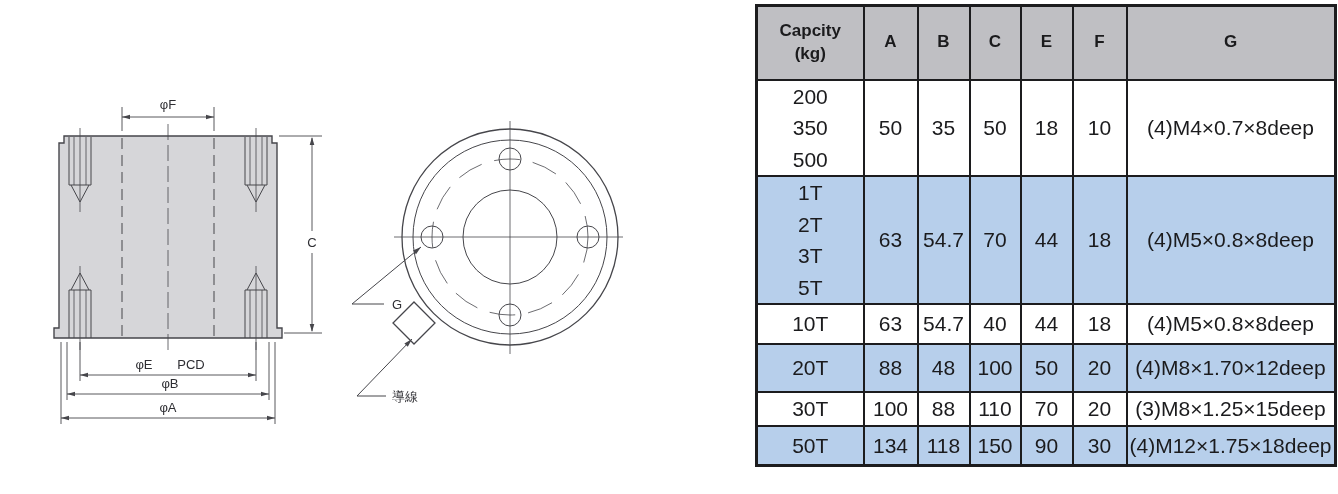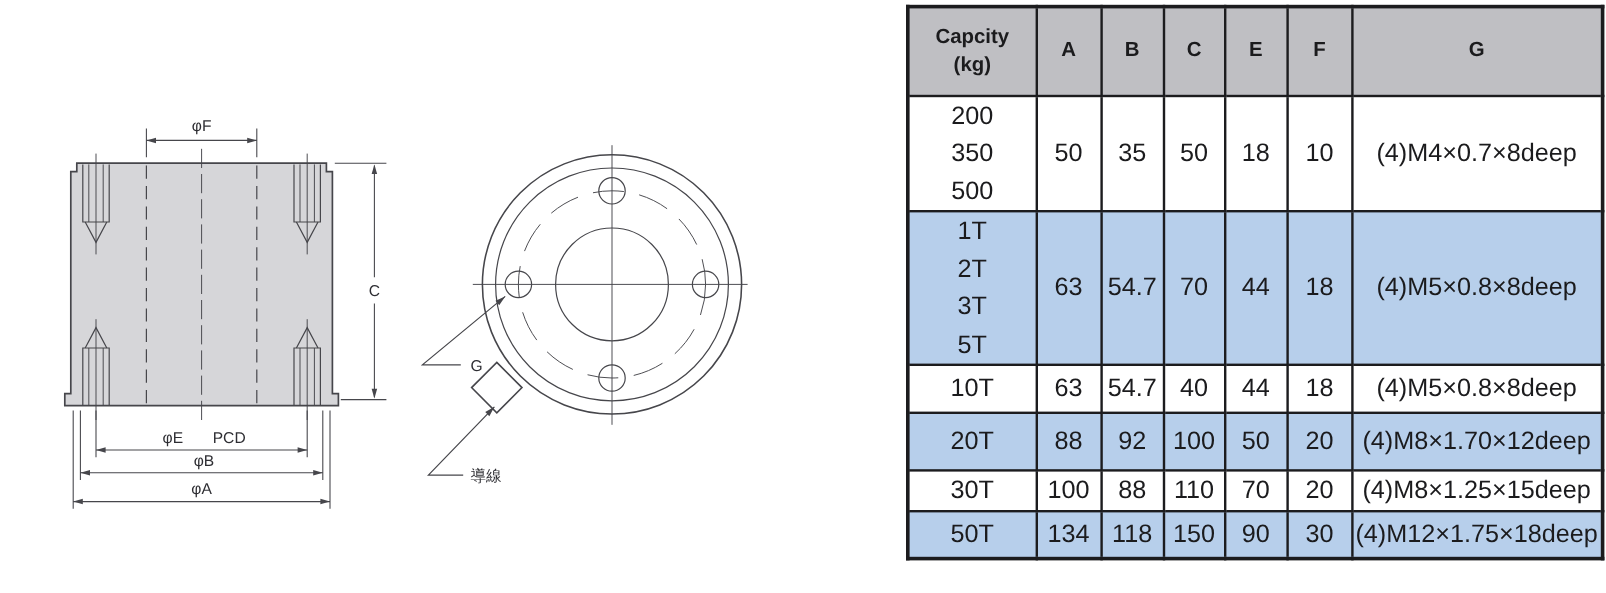--- a/index.html
+++ b/index.html
@@ -230,34 +230,34 @@
         <td>63</td>
         <td>54.7</td>
         <td>40</td>
         <td>44</td>
         <td>18</td>
         <td>(4)M5×0.8×8deep</td>
       </tr>
       <tr class="blue" style="height:48px">
         <td>20T</td>
         <td>88</td>
-        <td>92</td>
+        <td>48</td>
         <td>100</td>
         <td>50</td>
         <td>20</td>
         <td>(4)M8×1.70×12deep</td>
       </tr>
       <tr style="height:26px">
         <td>30T</td>
         <td>100</td>
         <td>88</td>
         <td>110</td>
         <td>70</td>
         <td>20</td>
-        <td>(4)M8×1.25×15deep</td>
+        <td>(3)M8×1.25×15deep</td>
       </tr>
       <tr class="blue" style="height:40px">
         <td>50T</td>
         <td>134</td>
         <td>118</td>
         <td>150</td>
         <td>90</td>
         <td>30</td>
         <td>(4)M12×1.75×18deep</td>
       </tr>

